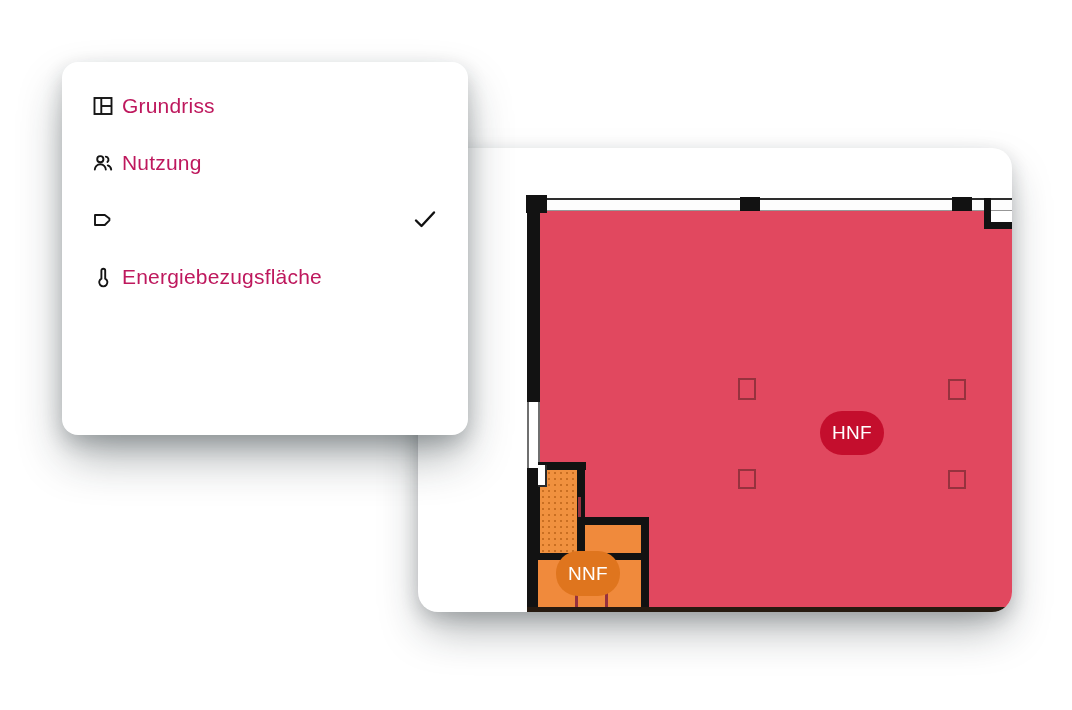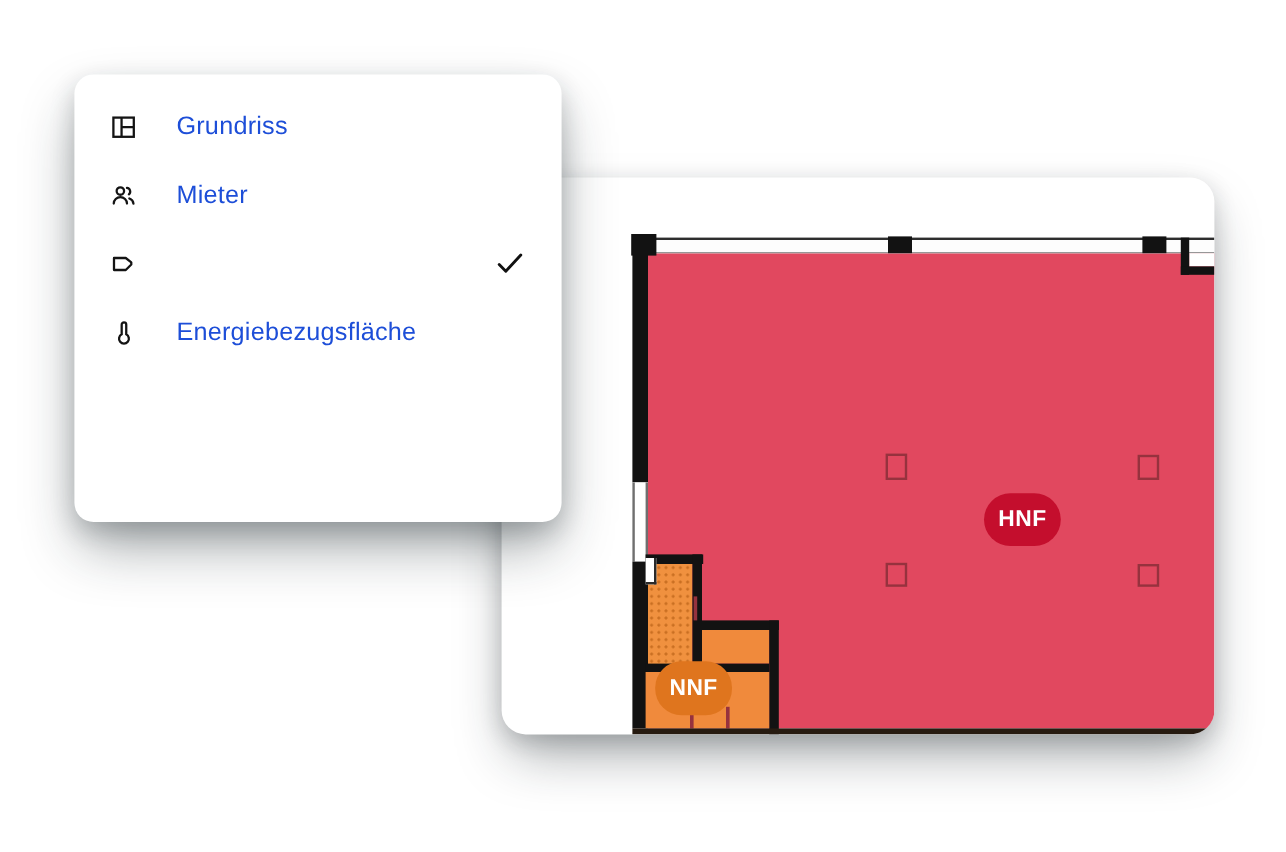--- a/index.html
+++ b/index.html
@@ -61,40 +61,40 @@
   .o-room-3{left:120px;top:412px;width:103px;height:47px;}
   .o-notch{left:120px;top:317px;width:9px;height:22px;background:#ffffff;
     border-right:2px solid #2a2a2a;border-bottom:2px solid #2a2a2a;box-sizing:border-box;}
   .door-line{background:#96323E;}
   .door-1{left:160px;top:349px;width:3px;height:20px;}
   .door-2{left:157px;top:441px;width:3px;height:18px;}
   .door-3{left:187px;top:441px;width:3px;height:18px;}
 
   .area-badge{
     display:flex;align-items:center;justify-content:center;
-    color:#ffffff;font-weight:bold;font-size:19px;letter-spacing:.4px;
+    color:#ffffff;font-weight:normal;font-size:19px;letter-spacing:.4px;
     border-radius:22px;
   }
   .hnf-badge{left:402px;top:263px;width:64px;height:44px;background:var(--hnfBadge,#C40E2D);}
-  .nnf-badge{left:128px;top:403px;width:64px;height:45px;background:var(--nnfBadge,#DF751E);}
+  .nnf-badge{left:138px;top:403px;width:64px;height:45px;background:var(--nnfBadge,#DF751E);}
 
   
   .menu-card{
     position:absolute;left:62px;top:62px;width:406px;height:373px;
     background:#ffffff;border-radius:16px;
     box-shadow:0 24px 48px -6px rgba(25,35,40,.42), 0 8px 20px rgba(25,35,40,.20);
     padding:15px 0;box-sizing:border-box;
   }
   .menu-item{
     height:57px;display:flex;align-items:center;
     padding:0 30px 0 28px;cursor:pointer;
   }
   .menu-item .mi-icon{width:25px;height:25px;flex:0 0 25px;display:flex;align-items:center;justify-content:center;}
   .menu-item .mi-label{
-    margin-left:32px;font-size:21px;color:#1d4ed8;letter-spacing:.2px;
+    margin-left:7px;font-size:21px;color:#be185d;letter-spacing:.2px;
   }
   .menu-item .mi-check{margin-left:auto;width:26px;height:26px;display:flex;align-items:center;justify-content:center;}
   svg{display:block;}
 </style>
 </head>
 <body>
 
 <div class="stage">
 
   <div class="plan-card">
@@ -155,21 +155,21 @@
 
     <div class="menu-item">
       <span class="mi-icon">
         <svg width="24" height="24" viewBox="0 0 24 24" fill="none" stroke="#141414" stroke-width="1.9" stroke-linecap="round">
           <circle cx="9.3" cy="8.2" r="3.1"></circle>
           <path d="M3.8 18.6 a5.5 5.3 0 0 1 11 0"></path>
           <path d="M14.8 5.6 a3 3 0 0 1 1.6 5.3"></path>
           <path d="M16.8 14.4 a5.4 5 0 0 1 3.4 4.2"></path>
         </svg>
       </span>
-      <span class="mi-label">Mieter</span>
+      <span class="mi-label">Nutzung</span>
     </div>
 
 
     <div class="menu-item">
       <span class="mi-icon">
         <svg width="24" height="24" viewBox="0 0 24 24" fill="none" stroke="#141414" stroke-width="1.9" stroke-linejoin="round">
           <path d="M4 7 h9.8 l4.6 3.6 v1.8 L13.8 17 H4 z"></path>
         </svg>
       </span>
       <span class="mi-check">

